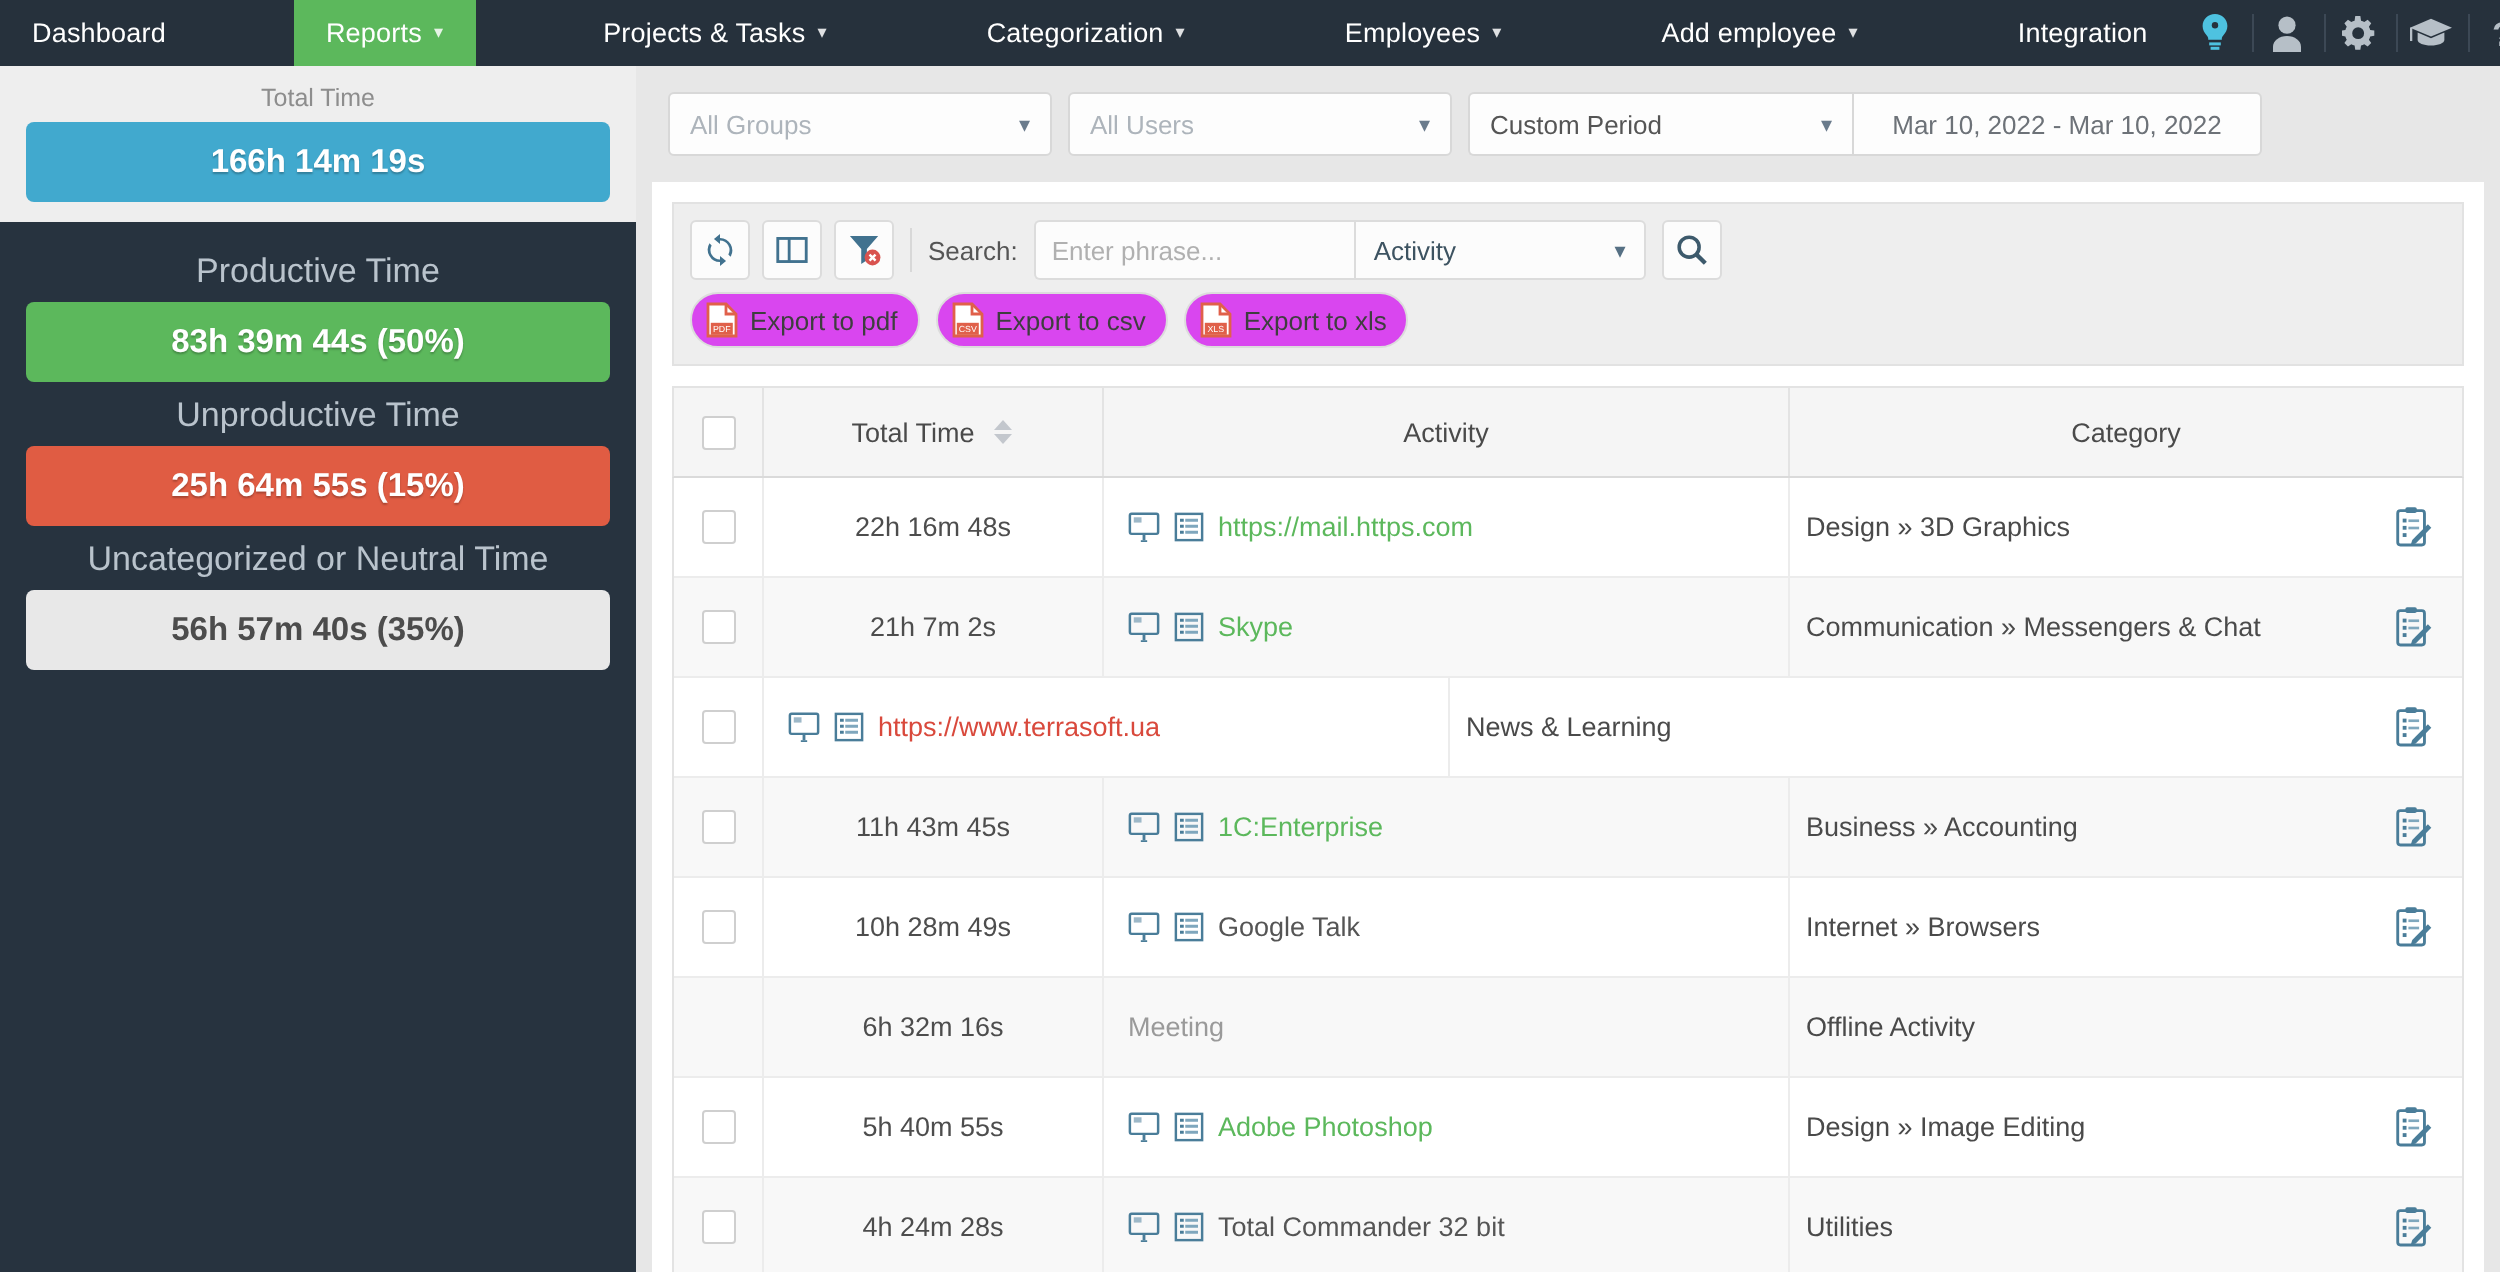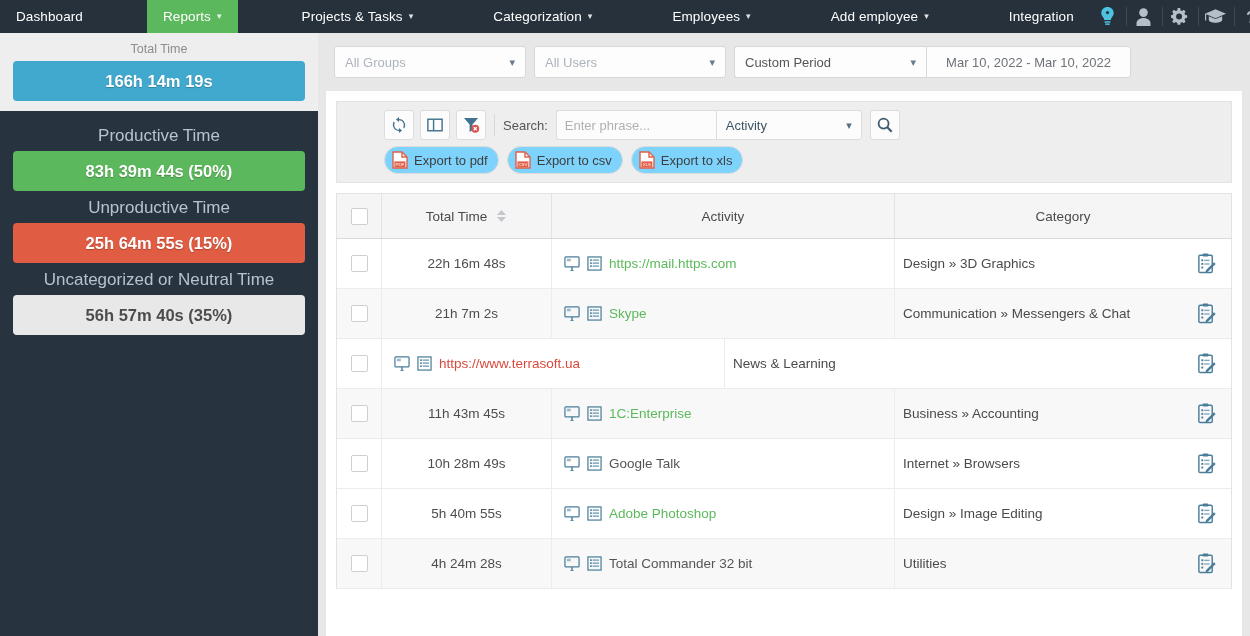--- a/index.html
+++ b/index.html
@@ -81,21 +81,21 @@
     display:flex; align-items:center; justify-content:center; font-size:13px; color:#6d7278; cursor:pointer;
   }
 
   .card {
     position:absolute; left:0; top:58px; width:916px; height:545px; background:#fff;
   }
   .toolbar {
     margin:10px 10px 0 10px; background:#eeeeee; border:1px solid #e2e2e2;
     padding:8px 8px 8px 8px;
   }
-  .tb-row { display:flex; align-items:center;margin-left:39px; }
+  .tb-row { display:flex; align-items:center; }
   .tb-row + .tb-row { margin-top:6px; }
   .tbtn {
     width:30px; height:30px; background:#fcfcfc; border:1px solid #dcdcdc; border-radius:3px;
     display:flex; align-items:center; justify-content:center; cursor:pointer; margin-right:6px;
   }
   .tb-div { width:1px; height:22px; background:#d8d8d8; margin:0 8px 0 2px; }
   .tb-label { font-size:13px; color:#555; margin-right:8px; }
   .tb-input {
     width:160px; height:30px; background:#fcfcfc; border:1px solid #dcdcdc; border-radius:3px 0 0 3px;
     padding:0 8px; font-size:13px; color:#333; font-family:"Liberation Sans", sans-serif;
@@ -105,21 +105,21 @@
   .tb-select {
     width:146px; height:30px; background:#fcfcfc; border:1px solid #dcdcdc; border-radius:0 3px 3px 0;
     display:flex; align-items:center; padding:0 9px; font-size:13px; color:#3d5361; cursor:pointer;
   }
   .tb-select .cv { margin-left:auto; color:#567084; font-size:11px; }
   .tb-search {
     width:30px; height:30px; background:#fcfcfc; border:1px solid #dcdcdc; border-radius:3px;
     display:flex; align-items:center; justify-content:center; cursor:pointer; margin-left:8px;
   }
   .exp {
-    height:28px; background:#7dd3fc; border:1px solid #dcdcdc; border-radius:14px;
+    height:28px; background:#d946ef; border:1px solid #dcdcdc; border-radius:14px;
     display:flex; align-items:center; padding:0 10px 0 7px; margin-right:8px;
     font-size:13px; color:#3e3e3e; cursor:pointer;
   }
   .exp .fi { margin-right:6px; display:flex; }
 
   
   .tbl { margin:10px 10px 0 10px; width:896px; }
   .thead { display:flex; background:#f5f5f5; border:1px solid #e3e3e3; border-bottom:1px solid #dadada; height:46px; }
   .th {
     display:flex; align-items:center; justify-content:center;
@@ -580,20 +580,30 @@
                     <rect x="5.6" y="6.6" width="2" height="2" fill="#4a7d99"></rect>
                     <rect x="8.6" y="7" width="5.6" height="1.4" fill="#7fa7bd"></rect>
                     <rect x="5.6" y="10.4" width="2" height="2" fill="#4a7d99"></rect>
                     <rect x="8.6" y="10.8" width="5.6" height="1.4" fill="#7fa7bd"></rect>
                     <rect x="5.6" y="14.2" width="2" height="2" fill="#4a7d99"></rect>
                     <path d="M20.6 11.4 12.4 19.6l-2.6.8.8-2.6 8.2-8.2z" fill="#4a7d99"></path>
                   </svg>
                 </span>
               </div>
             </div>
+            <div class="tr alt">
+              <div class="td c-chk"></div>
+              <div class="td c-time">6h 32m 16s</div>
+              <div class="td c-act">
+                <span class="alink muted">Meeting</span>
+              </div>
+              <div class="td c-cat">
+                <span class="catname">Offline Activity</span>
+              </div>
+            </div>
             <div class="tr">
               <div class="td c-chk">
                 <span class="chkbox"></span>
               </div>
               <div class="td c-time">5h 40m 55s</div>
               <div class="td c-act">
                 <span class="actico">
                   <svg width="16" height="15" viewBox="0 0 18 17">
                     <rect x="1" y="1" width="16" height="11.4" rx="1" fill="none" stroke="#4a7d99" stroke-width="1.4"></rect>
                     <rect x="3.2" y="3" width="4.4" height="3" fill="#9db8c8"></rect>

